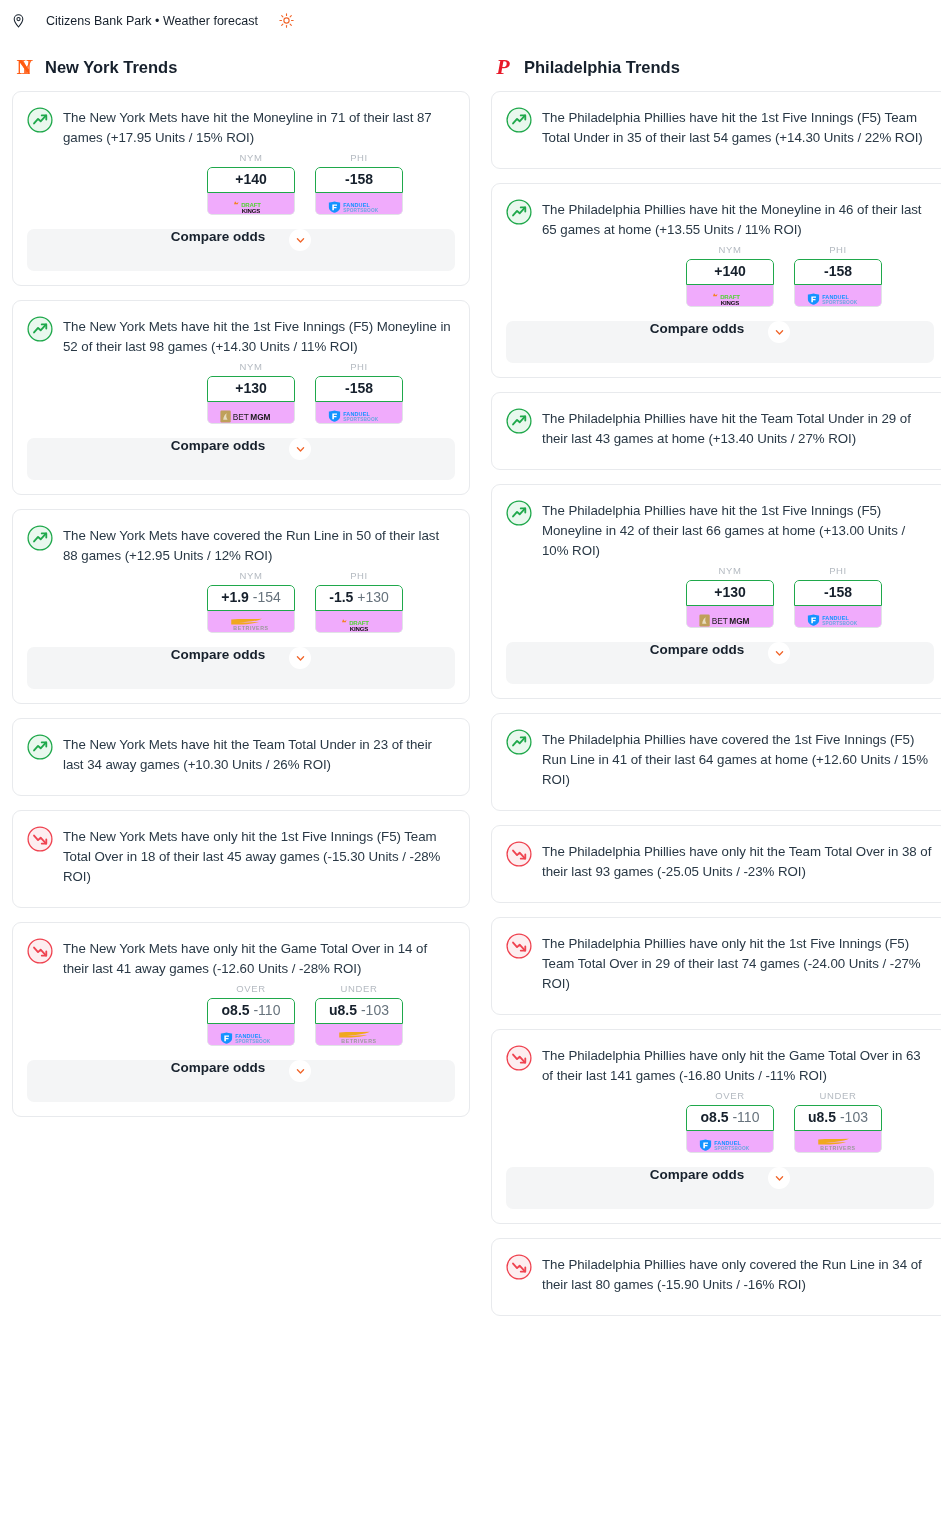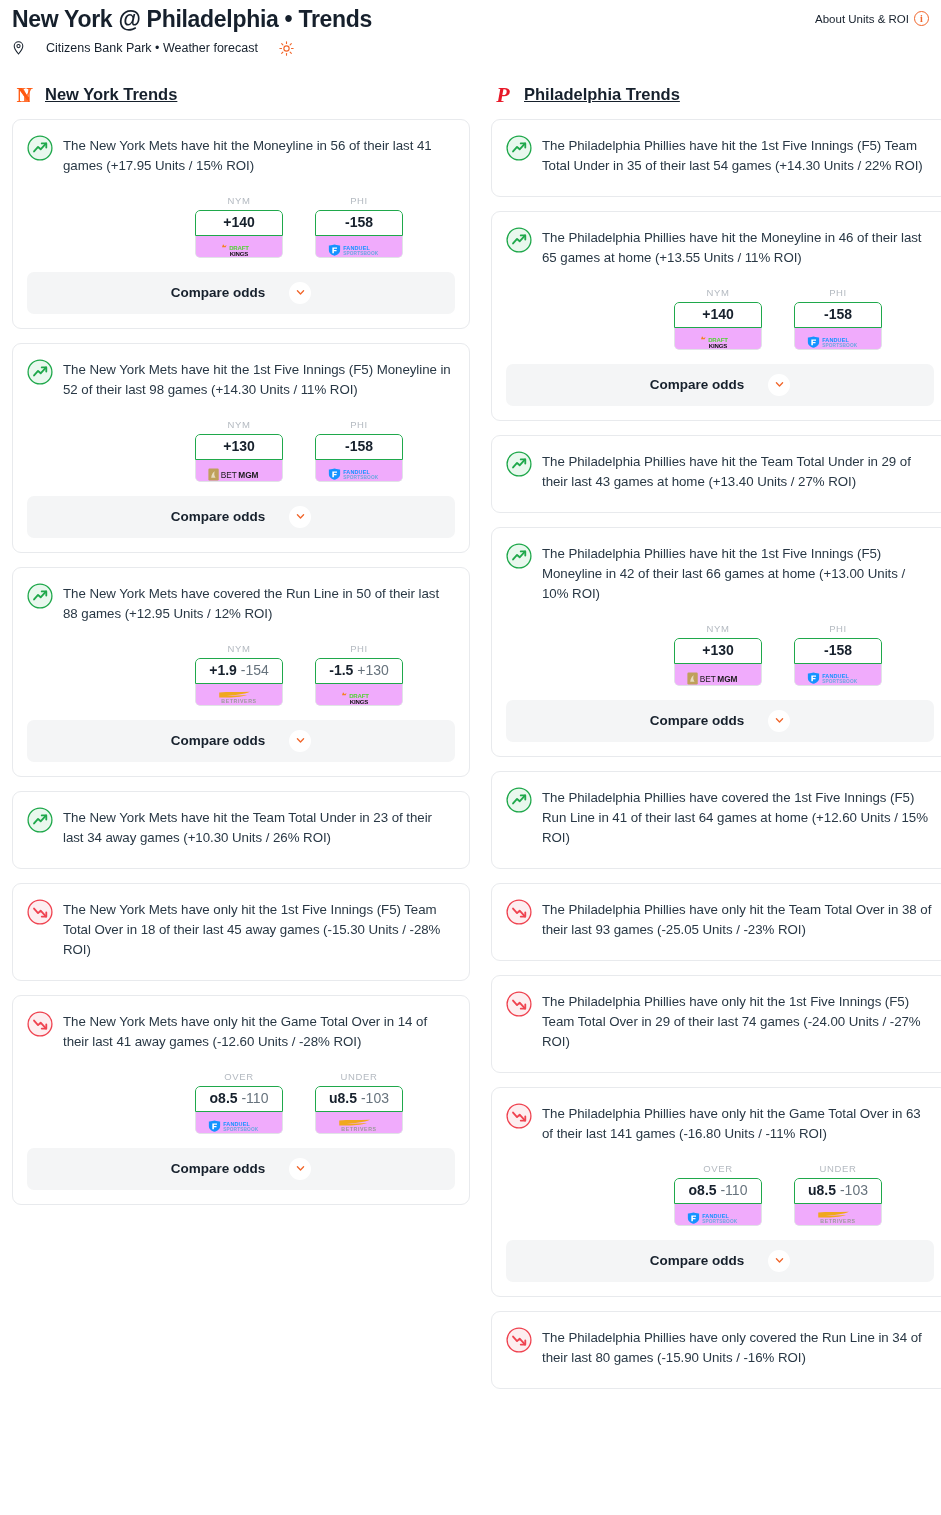--- a/index.html
+++ b/index.html
@@ -40,40 +40,40 @@
   
   .columns { display: flex; gap: 0px; padding: 0 12px; margin-top: 26px; }
   .col { width: 458px; flex: none; }
   .col.right { margin-left: 21px; }
 
   .col-head {
     display: flex; align-items: center; gap: 9px;
     margin-bottom: 11px; height: 26px;
   }
   .team-logo { width: 24px; height: 24px; flex: none; }
-  .col-head-title { font-size: 16.5px; font-weight: 700; color: #16202c; text-decoration: underline; }
+  .col-head-title { font-size: 16.5px; font-weight: 700; color: #16202c; }
 
   
   .card {
     border: 1px solid #e8eaed; border-radius: 9px;
     background: #fff; margin-bottom: 14px;
     padding: 14px 14px 0 14px;
     overflow: hidden;
   }
   .card.with-odds { padding-bottom: 0; }
   .card-row { display: flex; gap: 10px; align-items: flex-start; }
   .trend-icon { width: 26px; height: 26px; flex: none; margin-top: 1px; }
   .trend-text {
     font-size: 13.3px; line-height: 20px; color: #293845;
     padding-top: 2px; letter-spacing: -0.05px;
   }
   .card-spacer { height: 20px; }
 
   
-  .odds-area { display: flex; justify-content: flex-end; gap: 32px; margin-top: 19px; padding-right: 52px; }
+  .odds-area { display: flex; justify-content: flex-end; gap: 20px; margin-top: 4px; padding-right: 52px; }
   .odds-group { width: 88px; }
   .odds-label {
     text-align: center; font-size: 9.5px; letter-spacing: 0.6px;
     color: #b4bac1; font-weight: 400; margin-bottom: 4px;
   }
   .odds-box { border-radius: 5px; overflow: hidden; }
   .odds-value {
     border: 1px solid #1fa84b; border-radius: 5px 5px 0 0;
     background: #fff; text-align: center;
     font-size: 14px; color: #3a4751; padding: 4px 0 5px 0;
@@ -84,40 +84,33 @@
   .odds-book {
     border: 1px solid #e0e3e6; border-top: none; border-radius: 0 0 5px 5px;
     background: #f0abfc; height: 22px;
     display: flex; align-items: flex-end; justify-content: center;
   }
 
   
   .compare-bar {
     background: #f4f5f6; border-radius: 7px;
     margin: 14px -0px 14px 0px;
-    height: 42px; display: flex; align-items: center; justify-content: center; gap: 24px;
+    height: 42px; display: flex; align-items: flex-start; justify-content: center; gap: 24px;
   }
   .compare-label { font-size: 13.5px; font-weight: 700; color: #16202c; }
   .chev-circle {
     width: 22px; height: 22px; border-radius: 50%; background: #fff;
     display: flex; align-items: center; justify-content: center;
   }
   .chev-circle svg { width: 11px; height: 11px; display: block; }
 </style>
 </head>
 <body>
 
 <div class="page-header">
-  <div class="title-row">
-    <h1 class="page-title">New York @ Philadelphia • Trends</h1>
-    <div class="about-link">
-      <span>About Units &amp; ROI</span>
-      <span class="info-badge">i</span>
-    </div>
-  </div>
   <div class="venue-row">
     <span class="pin-icon">
       <svg viewBox="0 0 24 26" width="13" height="14">
           <path d="M12 1.6C7.6 1.6 4 5.1 4 9.5c0 5.9 8 14.6 8 14.6s8-8.7 8-14.6c0-4.4-3.6-7.9-8-7.9z" fill="none" stroke="#16202c" stroke-width="1.9"></path>
           <circle cx="12" cy="9.4" r="3" fill="none" stroke="#16202c" stroke-width="1.9"></circle>
         </svg>
     </span>
     <span>Citizens Bank Park • Weather forecast</span>
     <span class="sun-icon">
       <svg viewBox="0 0 24 24" width="15" height="15">
@@ -146,21 +139,21 @@
           </svg></span>
         <span class="col-head-title">New York Trends</span>
       </div>
       <div class="card with-odds">
         <div class="card-row">
           <span class="trend-icon"><svg viewBox="0 0 24 24" width="26" height="26">
               <circle cx="12" cy="12" r="11" fill="#e9f8ee" stroke="#1fa84b" stroke-width="1.2"></circle>
               <path d="M6.5 15.2 L10.2 11.0 L12.6 13.2 L17.6 7.8" fill="none" stroke="#1fa84b" stroke-width="1.7" stroke-linecap="round" stroke-linejoin="round"></path>
               <path d="M13.6 7.8 L17.8 7.8 L17.8 11.6" fill="none" stroke="#1fa84b" stroke-width="1.7" stroke-linecap="round" stroke-linejoin="round"></path>
             </svg></span>
-          <div class="trend-text">The New York Mets have hit the Moneyline in 56 of their last 41 games (+17.95 Units / 15% ROI)</div>
+          <div class="trend-text">The New York Mets have hit the Moneyline in 71 of their last 87 games (+17.95 Units / 15% ROI)</div>
         </div>
         <div class="odds-area">
           <div class="odds-group">
             <div class="odds-label">NYM</div>
             <div class="odds-box">
               <div class="odds-value"><span class="primary">+140</span></div>
               <div class="odds-book">
                 <svg viewBox="0 0 66 18" height="14" width="50">
                   <path d="M12 1.5 L14 4 L16.5 2.5 L15.5 5.5 L10.5 5.5 Z" fill="#f4821f"></path>
                   <text x="33" y="9.5" text-anchor="middle" font-family="Liberation Sans, sans-serif" font-size="8" font-weight="700" fill="#53d337" letter-spacing="-0.2">DRAFT</text>

